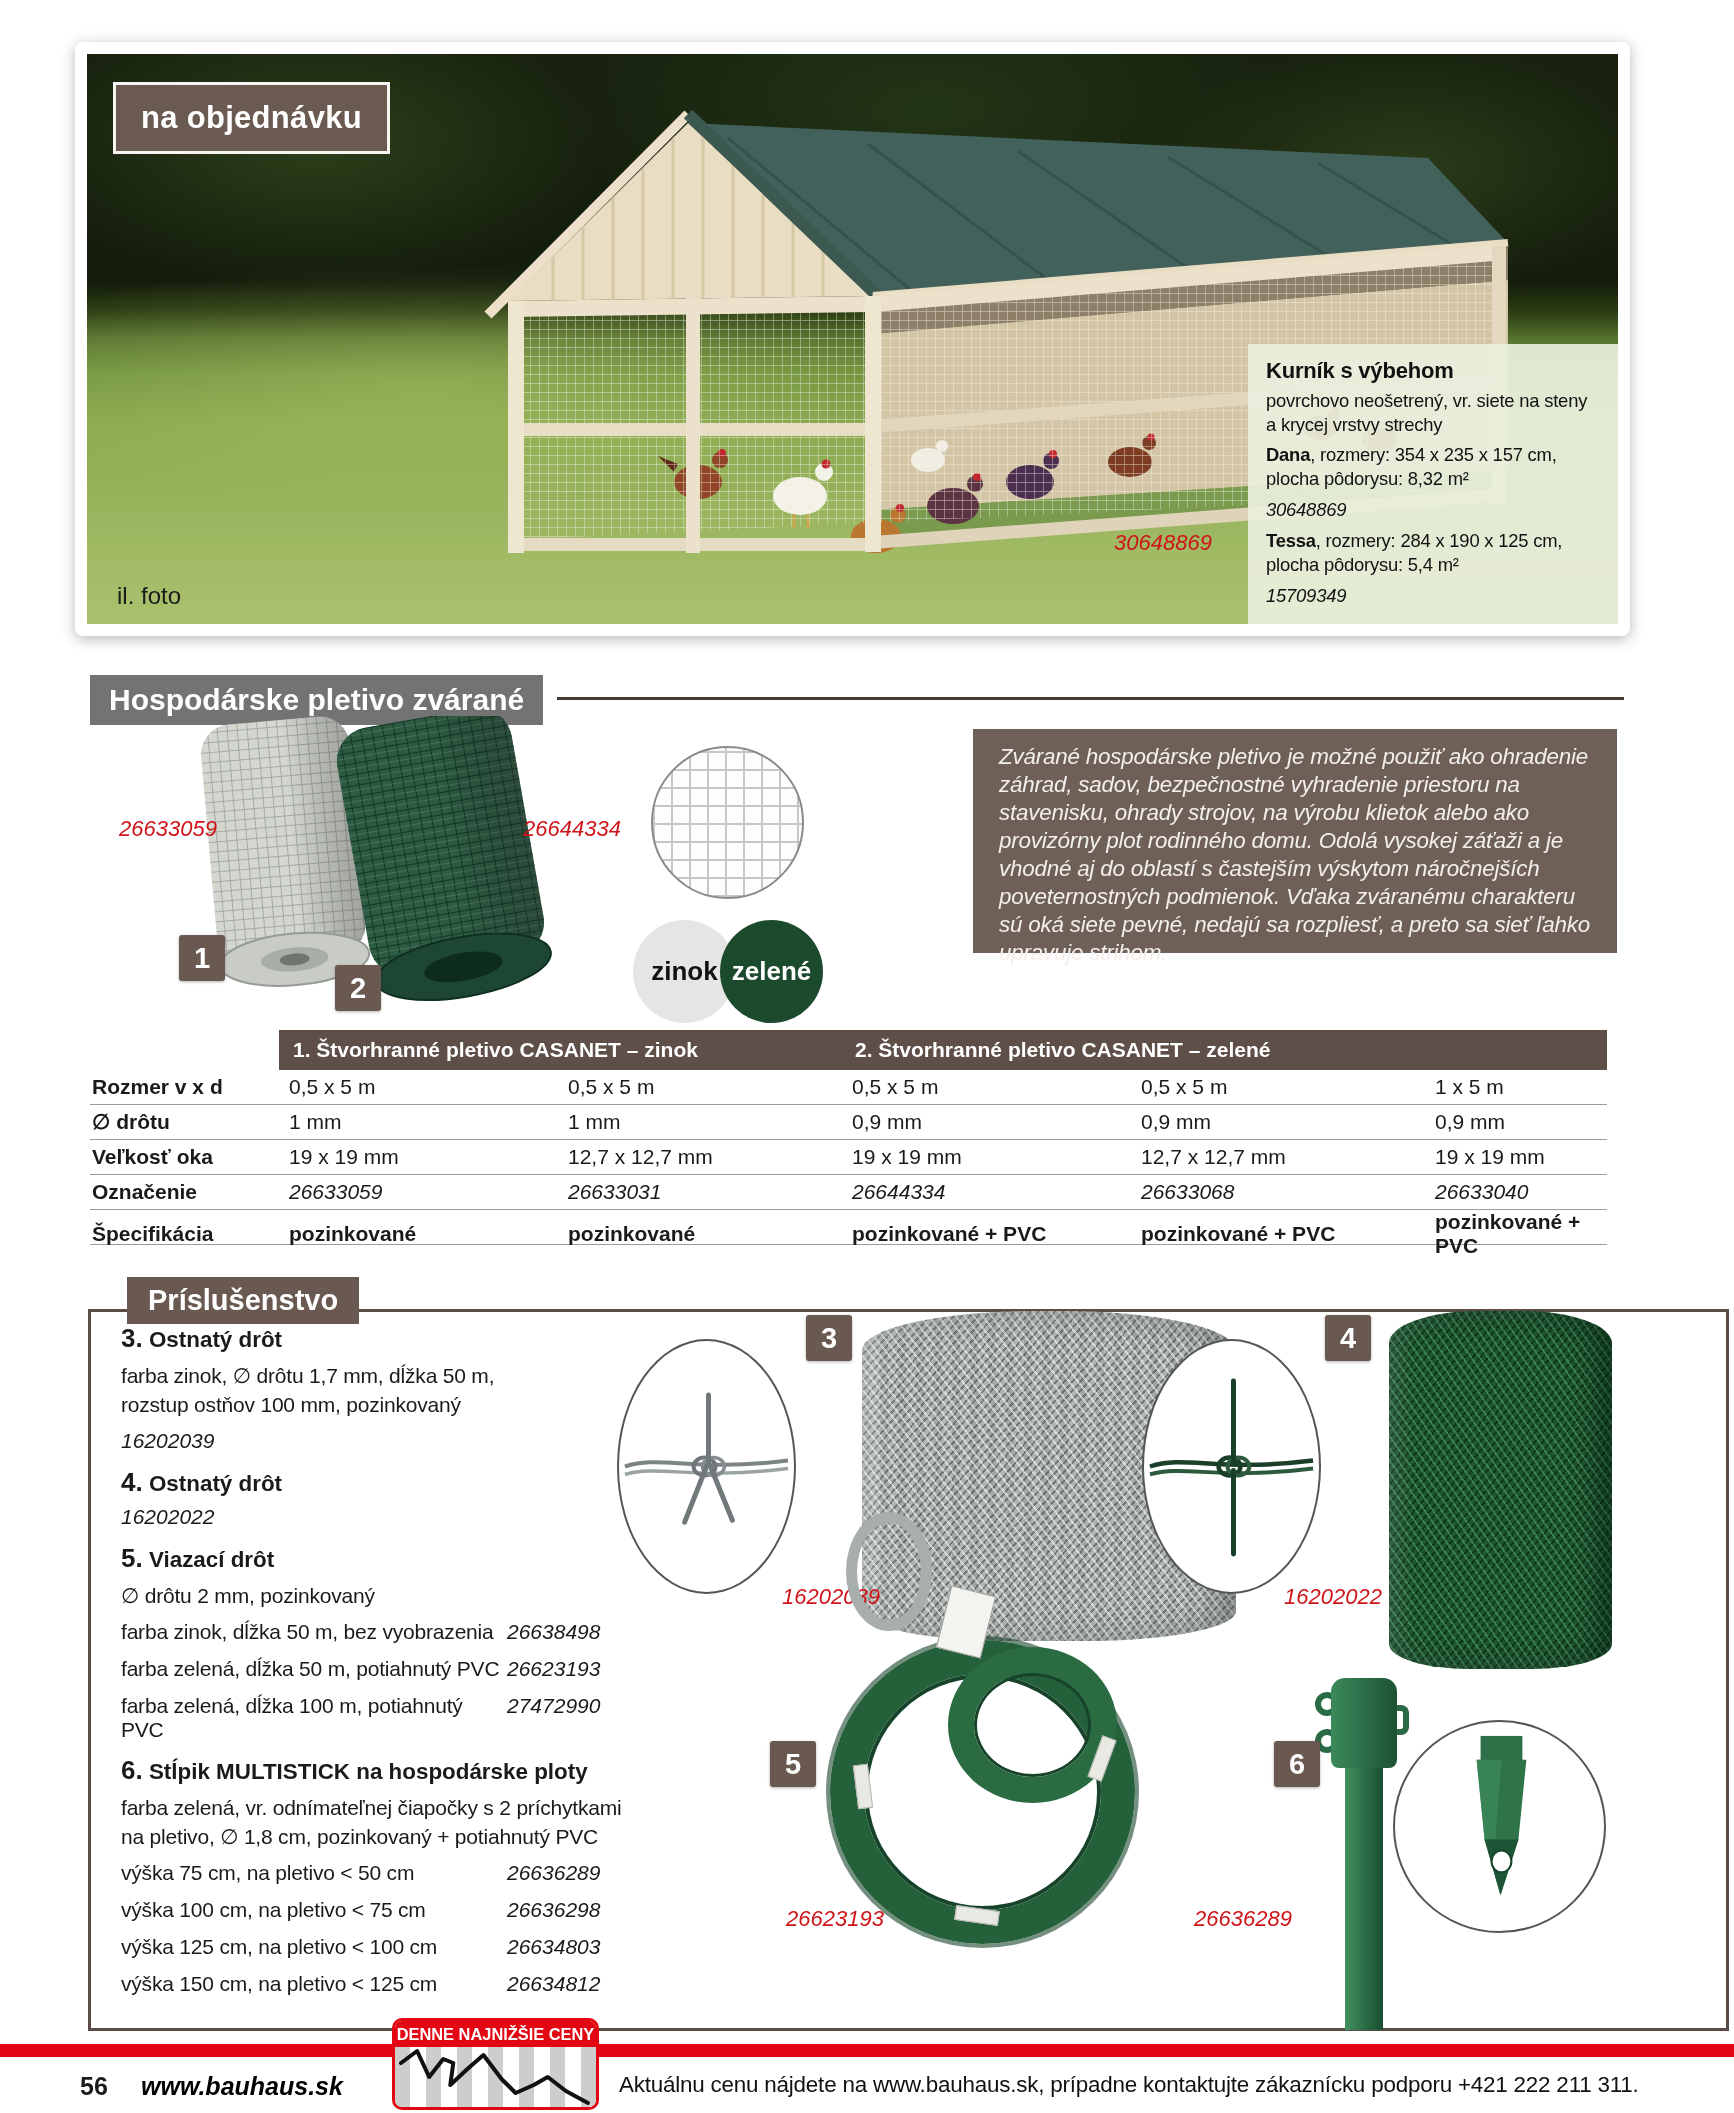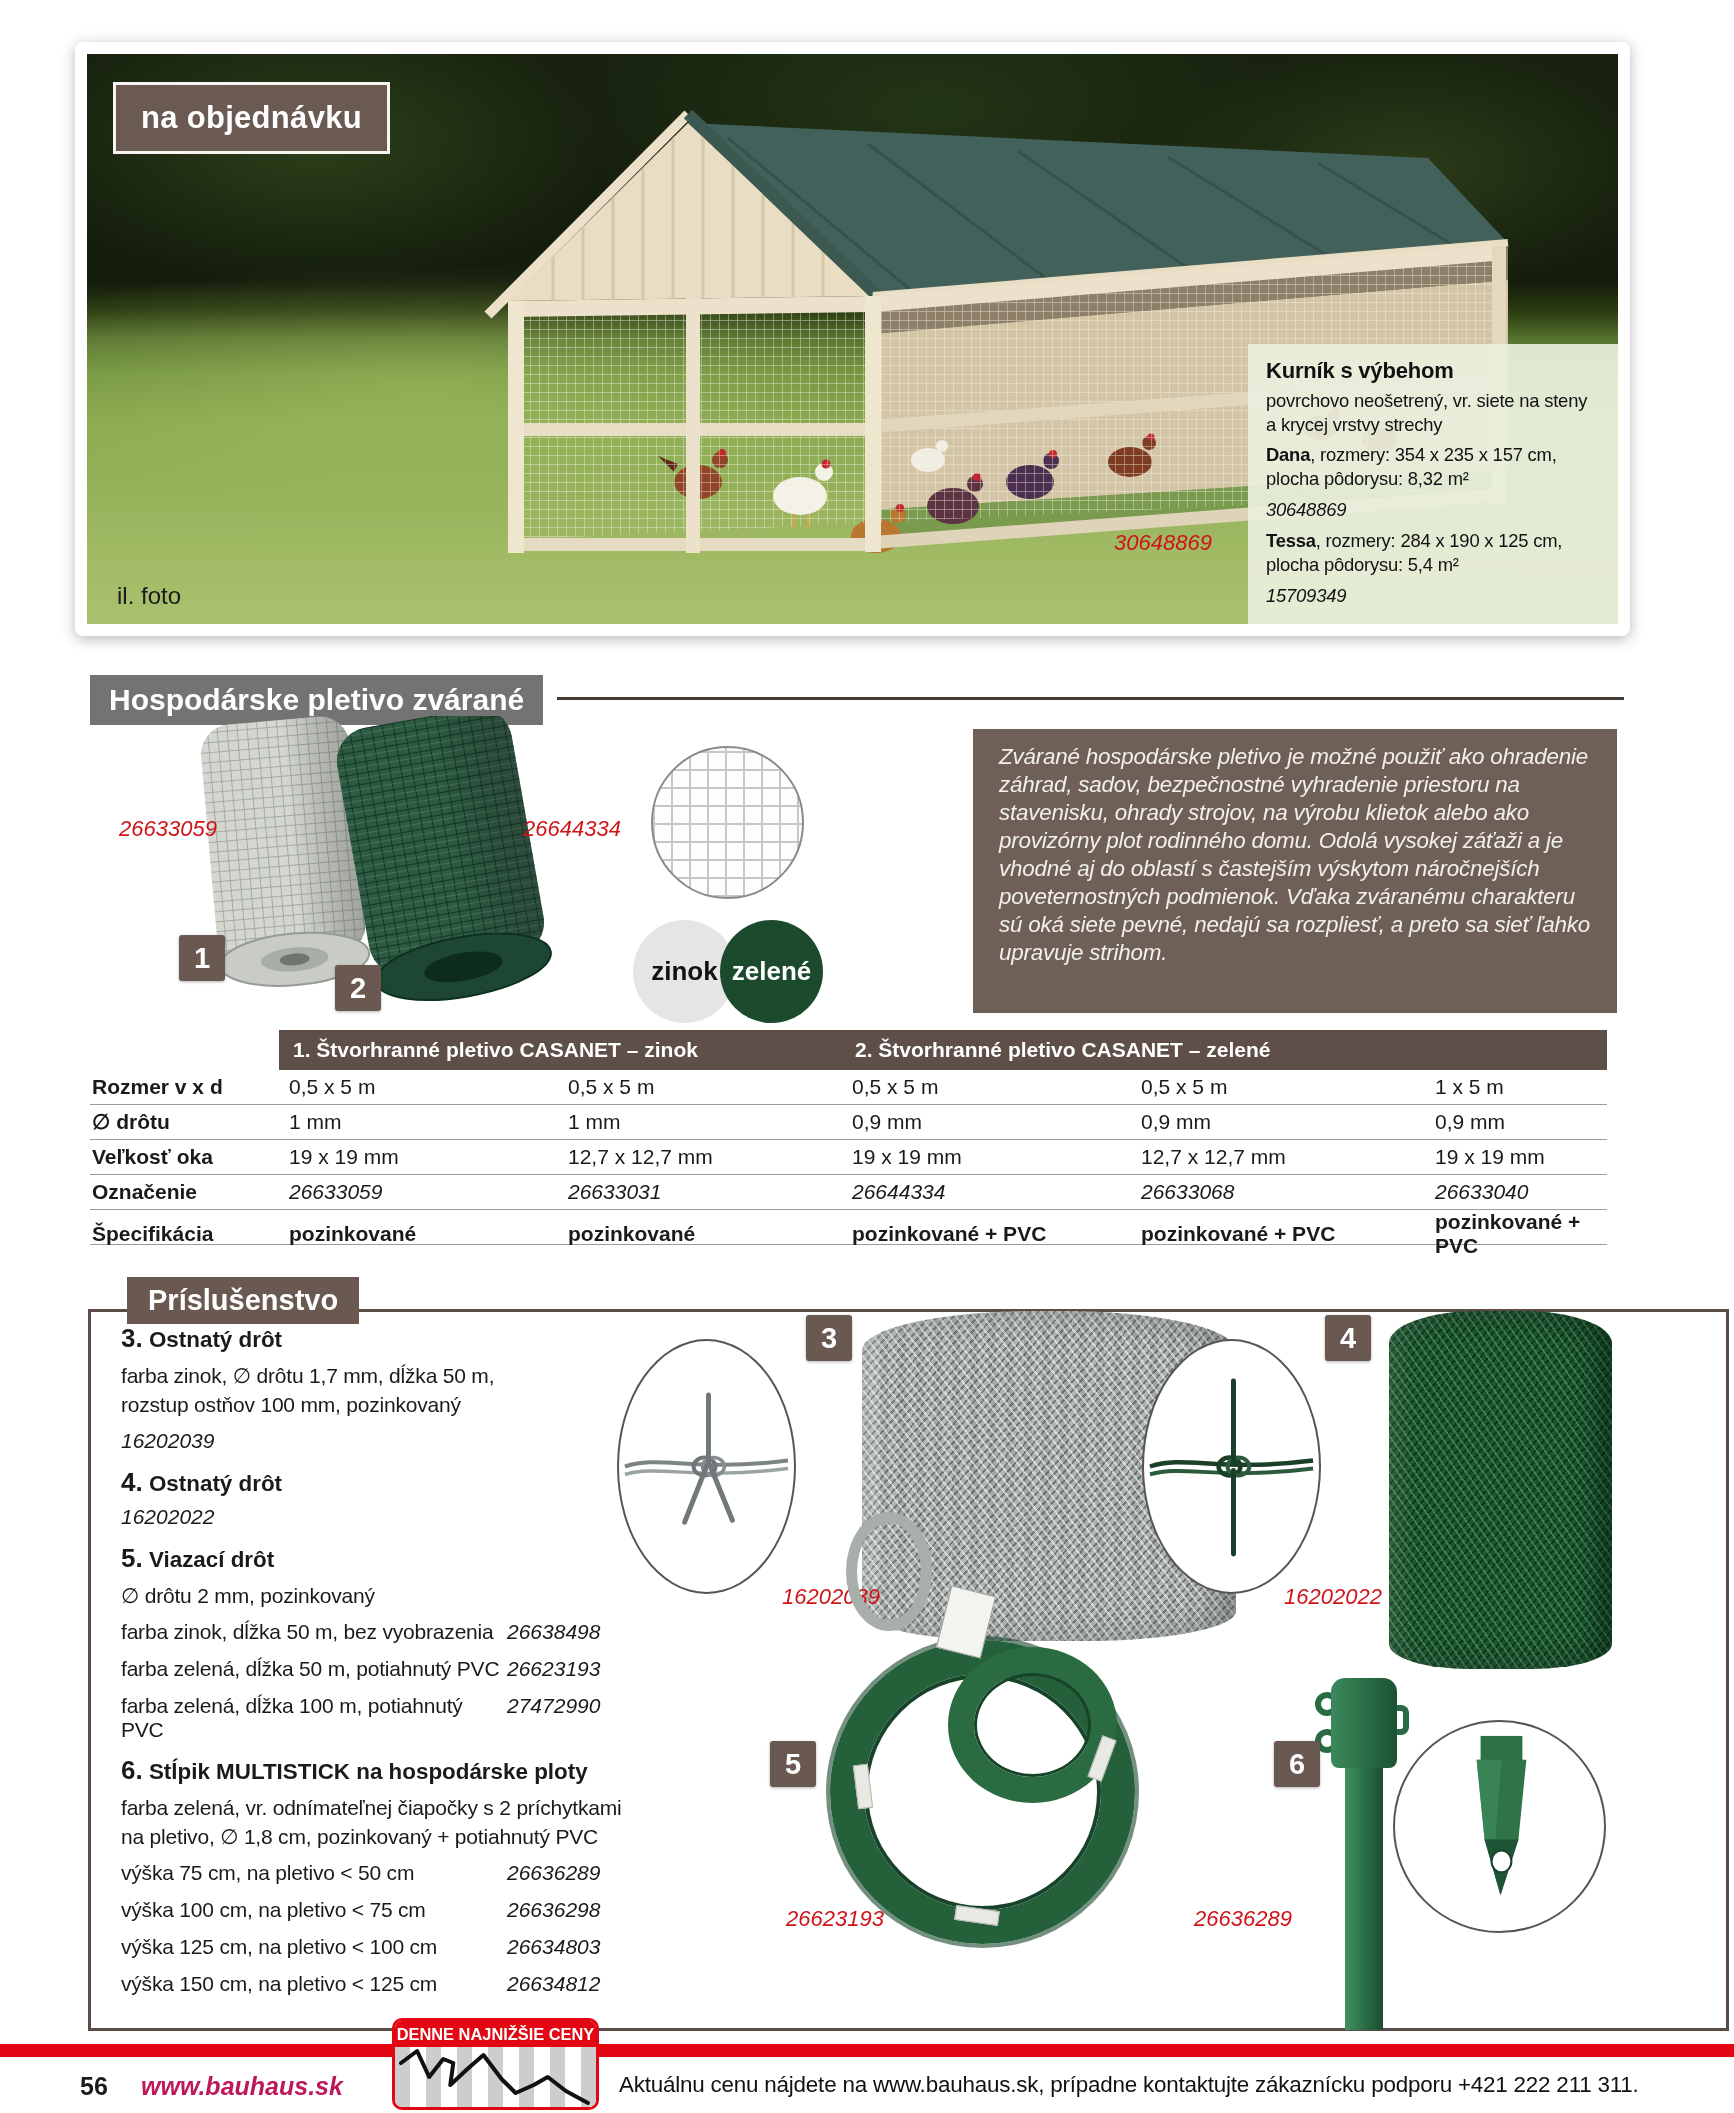--- a/index.html
+++ b/index.html
@@ -39,21 +39,21 @@
              align-items:center;justify-content:center;font-size:29px;font-weight:bold;border-radius:3px;
              box-shadow:0 1px 3px rgba(0,0,0,.3);z-index:5;}
   .mesh-circle{position:absolute;left:651px;top:746px;width:149px;height:149px;border-radius:50%;
      border:2px solid #8a8a8a;background-color:#fdfdfc;
      background-image:repeating-linear-gradient(0deg,#c6c6c6 0 2px,transparent 2px 18px),
                       repeating-linear-gradient(90deg,#c6c6c6 0 2px,transparent 2px 18px);}
   .swatch{position:absolute;width:103px;height:103px;border-radius:50%;display:flex;align-items:center;
           justify-content:center;font-weight:bold;font-size:26px;}
   #swatch-zinc{left:633px;top:920px;background:#e5e5e5;color:#121212;}
   #swatch-green{left:720px;top:920px;background:#1c4a2d;color:#fff;}
-  .mesh-desc{position:absolute;left:973px;top:729px;width:644px;height:284px;background:#6e6057;
+  .mesh-desc{position:absolute;left:973px;top:729px;width:644px;height:224px;background:#6e6057;
              color:#f2efec;font-style:italic;font-size:22.4px;line-height:28px;padding:14px 26px;
              box-sizing:border-box;letter-spacing:-0.2px;}
 
   
   .spec-table{position:absolute;left:90px;top:1030px;width:1517px;font-size:21px;}
   .t-head{display:grid;grid-template-columns:189px 562px 766px;height:40px;}
   .t-group{background:#5e4f48;color:#fff;font-weight:bold;display:flex;align-items:center;padding-left:14px;}
   .t-row{display:grid;grid-template-columns:189px 279px 284px 289px 294px 184px;height:34px;
          border-bottom:1px solid #9b9b9b;align-items:center;}
   .t-row .lbl{font-weight:bold;padding-left:2px;}
@@ -119,21 +119,21 @@
   .post-ear{position:absolute;width:24px;height:24px;border:6px solid #2a6b45;border-radius:50%;
      box-sizing:border-box;background:transparent;z-index:1;}
   #ear1{left:1315px;top:1692px;}
   #ear2{left:1315px;top:1729px;}
   .post-hook{position:absolute;left:1391px;top:1705px;width:18px;height:30px;border:6px solid #2a6b45;
      border-left:none;border-radius:0 8px 8px 0;box-sizing:border-box;z-index:1;}
 
   
   .footer-bar{position:absolute;left:0;top:2044px;width:1734px;height:13px;background:#e30613;}
   .page-num{position:absolute;left:80px;top:2072px;font-size:25px;font-weight:bold;}
-  .site{position:absolute;left:141px;top:2072px;font-size:25px;font-style:italic;font-weight:bold;color:#be185d;}
+  .site{position:absolute;left:141px;top:2072px;font-size:25px;font-style:italic;font-weight:bold;color:#000000;}
   .price-badge{position:absolute;left:392px;top:2018px;width:207px;height:92px;border:3px solid #e30613;
      border-radius:10px;background:#fff;overflow:hidden;box-sizing:border-box;z-index:2;}
   .pb-head{background:#e30613;color:#fff;font-size:16.4px;font-weight:bold;text-align:center;
      padding:4px 0 3px 0;white-space:nowrap;}
   .pb-chart{position:relative;height:60px;
      background:repeating-linear-gradient(90deg,#cdcdcd 0 15px,#fff 15px 31px);}
   .pb-chart svg{position:absolute;left:0;top:0;width:100%;height:100%;}
   .footer-note{position:absolute;left:619px;top:2072px;width:1104px;font-size:22.4px;color:#111;letter-spacing:-0.2px;}
 </style>
 </head>

